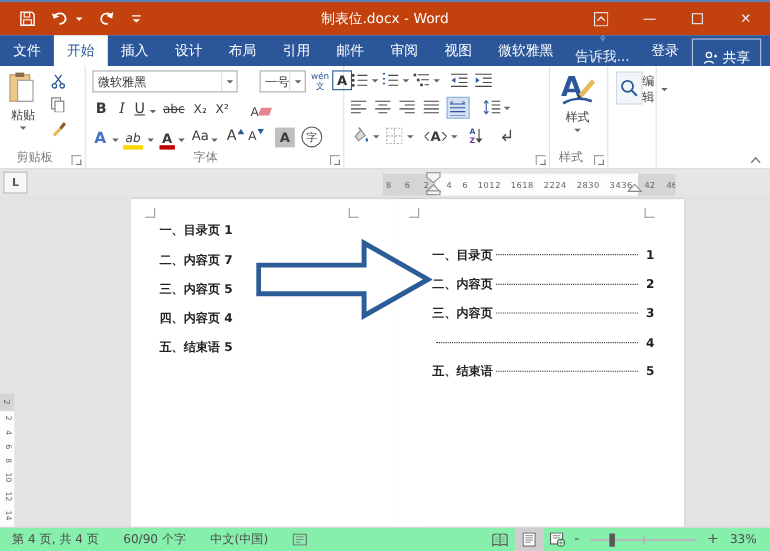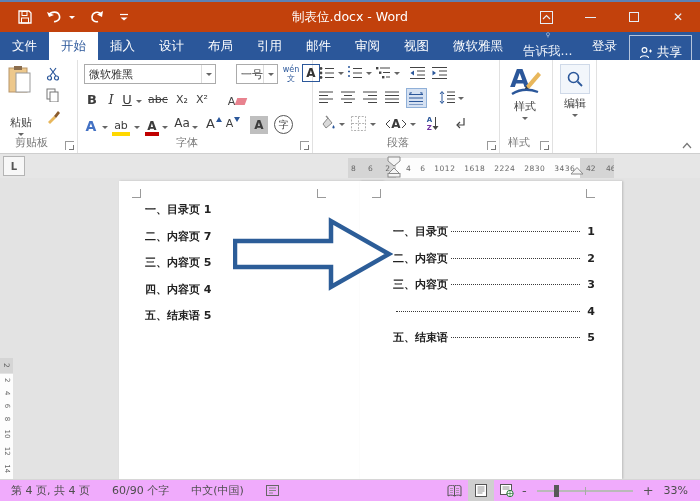--- a/index.html
+++ b/index.html
@@ -68,21 +68,21 @@
   .cmark.r { border-left:1px solid #9a9a9a; }
   .docline { font-size:11px; font-weight:600; color:#222; line-height:26.5px; white-space:nowrap; }
   .page-left .content { padding:16px 0 0 26px; }
   .page-right .content { padding:38px 0 0 33px; }
   .tocline { display:flex; align-items:baseline; width:202px; font-size:11px; font-weight:600; color:#222; line-height:26.5px; }
   .leader { flex:1; border-bottom:1.6px dotted #3a3a3a; margin:0 3px; transform:translateY(-3px); }
   .tocnum { width:12px; text-align:right; }
   .arrow-shape { position:absolute; left:233px; top:35px; }
 
   
-  .statusbar { position:absolute; left:0; top:479px; width:700px; height:22px; background:#f0abfc;
+  .statusbar { position:absolute; left:0; top:479px; width:700px; height:22px; background:#86efac;
     border-top:1px solid #d6d6d6; display:flex; align-items:center; font-size:11px; color:#4d4d4d; }
   .sb-item { padding:0 11px; display:flex; align-items:center; }
   .sb-right { margin-left:auto; display:flex; align-items:center; }
   .viewbtn { width:26px; height:21px; display:flex; align-items:center; justify-content:center; }
   .viewbtn.active { background:#cfcfcf; }
   .zoomtrack { position:relative; width:96px; height:2px; background:#b9b9b9; margin:0 8px; }
   .zoomtick { position:absolute; left:48px; top:-3px; width:1px; height:8px; background:#a8a8a8; }
   .zoomhandle { position:absolute; left:17px; top:-5px; width:5px; height:12px; background:#585858; }
   .zoombtn { font-size:13px; color:#555; padding:0 2px; }
   .zoomlabel { padding:0 12px 0 8px; }
@@ -172,21 +172,21 @@
 
   <div class="ribbon">
 
     <div class="rgroup" style="left:0; width:78px;">
       <div class="btn" style="position:absolute; left:8px; top:5px; flex-direction:column;">
         <svg width="26" height="30" viewBox="0 0 26 30">
           <rect x="1" y="3" width="18" height="24" fill="#edc88c" stroke="#b8956a"></rect>
           <rect x="6" y="1" width="8" height="4" fill="#8a6d4e"></rect>
           <rect x="8" y="8" width="14" height="19" fill="#fff" stroke="#9a9a9a"></rect>
         </svg>
-        <span style="font-size:11px; margin-top:20px;">粘贴</span>
+        <span style="font-size:11px; margin-top:2px;">粘贴</span>
         <span class="caret" style="margin-top:3px;"></span>
       </div>
       <div class="btn" style="position:absolute; left:46px; top:7px;">
         <svg width="15" height="14" viewBox="0 0 15 14">
             <path d="M4 1 L10 9 M10 1 L4 9" stroke="#2b579a" stroke-width="1.2" fill="none"></path>
             <circle cx="3.5" cy="11" r="2" fill="none" stroke="#2b579a" stroke-width="1.2"></circle>
             <circle cx="10.5" cy="11" r="2" fill="none" stroke="#2b579a" stroke-width="1.2"></circle>
           </svg>
       </div>
       <div class="btn" style="position:absolute; left:46px; top:28px;">
@@ -231,21 +231,21 @@
       <div class="ib" style="left:68px; top:33px; width:24px; text-decoration:line-through; font-size:11px;">abc</div>
       <div class="ib" style="left:95px; top:33px; width:18px; font-size:11px;text-align:right;">X₂</div>
       <div class="ib" style="left:115px; top:33px; width:18px; font-size:11px;text-align:right;">X²</div>
       <div class="ib" style="left:148px; top:31px; width:22px; height:20px;">
         <span style="font-size:11px; color:#444;">A</span>
         <span style="display:inline-block; width:10px; height:7px; background:#e8828e; transform:skewX(-20deg); margin-left:1px;"></span>
       </div>
 
       <div class="ib" style="left:4px; top:56px; width:18px; height:20px; color:#4472c4; font-weight:700; font-size:14px;">A</div>
       <span class="caret" style="position:absolute; left:24px; top:66px;"></span>
-      <div class="ib" style="left:33px; top:55px; width:20px; height:21px; font-size:11px; ">
+      <div class="ib" style="left:33px; top:55px; width:20px; height:21px; font-size:11px; font-style:italic;">
         <span>ab</span>
         <span class="under-bar" style="background:#ffd800;"></span>
       </div>
       <span class="caret" style="position:absolute; left:56px; top:66px;"></span>
       <div class="ib" style="left:66px; top:55px; width:16px; height:21px; font-size:12px; font-weight:700;">
         <span>A</span>
         <span class="under-bar" style="background:#c00000;"></span>
       </div>
       <span class="caret" style="position:absolute; left:84px; top:66px;"></span>
       <div class="ib" style="left:94px; top:56px; width:20px; font-size:12px;">Aa</div>
@@ -378,21 +378,20 @@
             <path d="M0.5 9 L3.5 13 L6.5 9 Z" fill="#444"></path>
           </svg>
       </div>
       <div class="btn" style="position:absolute; left:140px; top:56px;">
         <svg width="14" height="14" viewBox="0 0 14 14">
             <path d="M11 2 v7 h-6" fill="none" stroke="#444" stroke-width="1.2"></path>
             <path d="M7 6 L4 9 L7 12" fill="none" stroke="#444" stroke-width="1.2"></path>
           </svg>
       </div>
 
-      <div class="glabel" style="right:16px;">段落</div>
       <div class="launcher"></div>
     </div>
 
     <div class="rgroup" style="left:500px; width:53px;">
       <div class="btn" style="position:absolute; left:8px; top:4px; flex-direction:column;">
         <span style="position:relative; width:34px; height:34px;">
           <span style="position:absolute; left:2px; top:0; font-size:25px; font-weight:700; color:#2b579a;">A</span>
           <svg width="34" height="34" viewBox="0 0 34 34" style="position:absolute; left:0; top:0;">
               <path d="M18 22 L30 8 L33 11 L21 25 Z" fill="#e8b75c"></path>
               <path d="M18 22 L21 25 L16 27 Z" fill="#333"></path>
@@ -400,21 +399,21 @@
             </svg>
         </span>
         <span style="font-size:11px; margin-top:1px;">样式</span>
         <span class="caret" style="margin-top:3px;"></span>
       </div>
       <div class="glabel" style="right:14px;">样式</div>
       <div class="launcher"></div>
     </div>
 
     <div class="rgroup" style="left:553px; width:44px;">
-      <div class="btn" style="position:absolute; left:7px; top:4px; flex-direction:column;">
+      <div class="btn" style="position:absolute; left:7px; top:4px; ">
         <span style="width:30px; height:30px; background:#f2f6fb; border:1px solid #cfd9e8; display:flex; align-items:center; justify-content:center;">
           <svg width="16" height="16" viewBox="0 0 16 16">
               <circle cx="6.5" cy="6.5" r="5" fill="none" stroke="#2b579a" stroke-width="1.6"></circle>
               <path d="M10.5 10.5 L15 15" stroke="#2b579a" stroke-width="1.8"></path>
             </svg>
         </span>
         <span style="font-size:11px; margin-top:2px;">编辑</span>
         <span class="caret" style="margin-top:3px;"></span>
       </div>
     </div>

